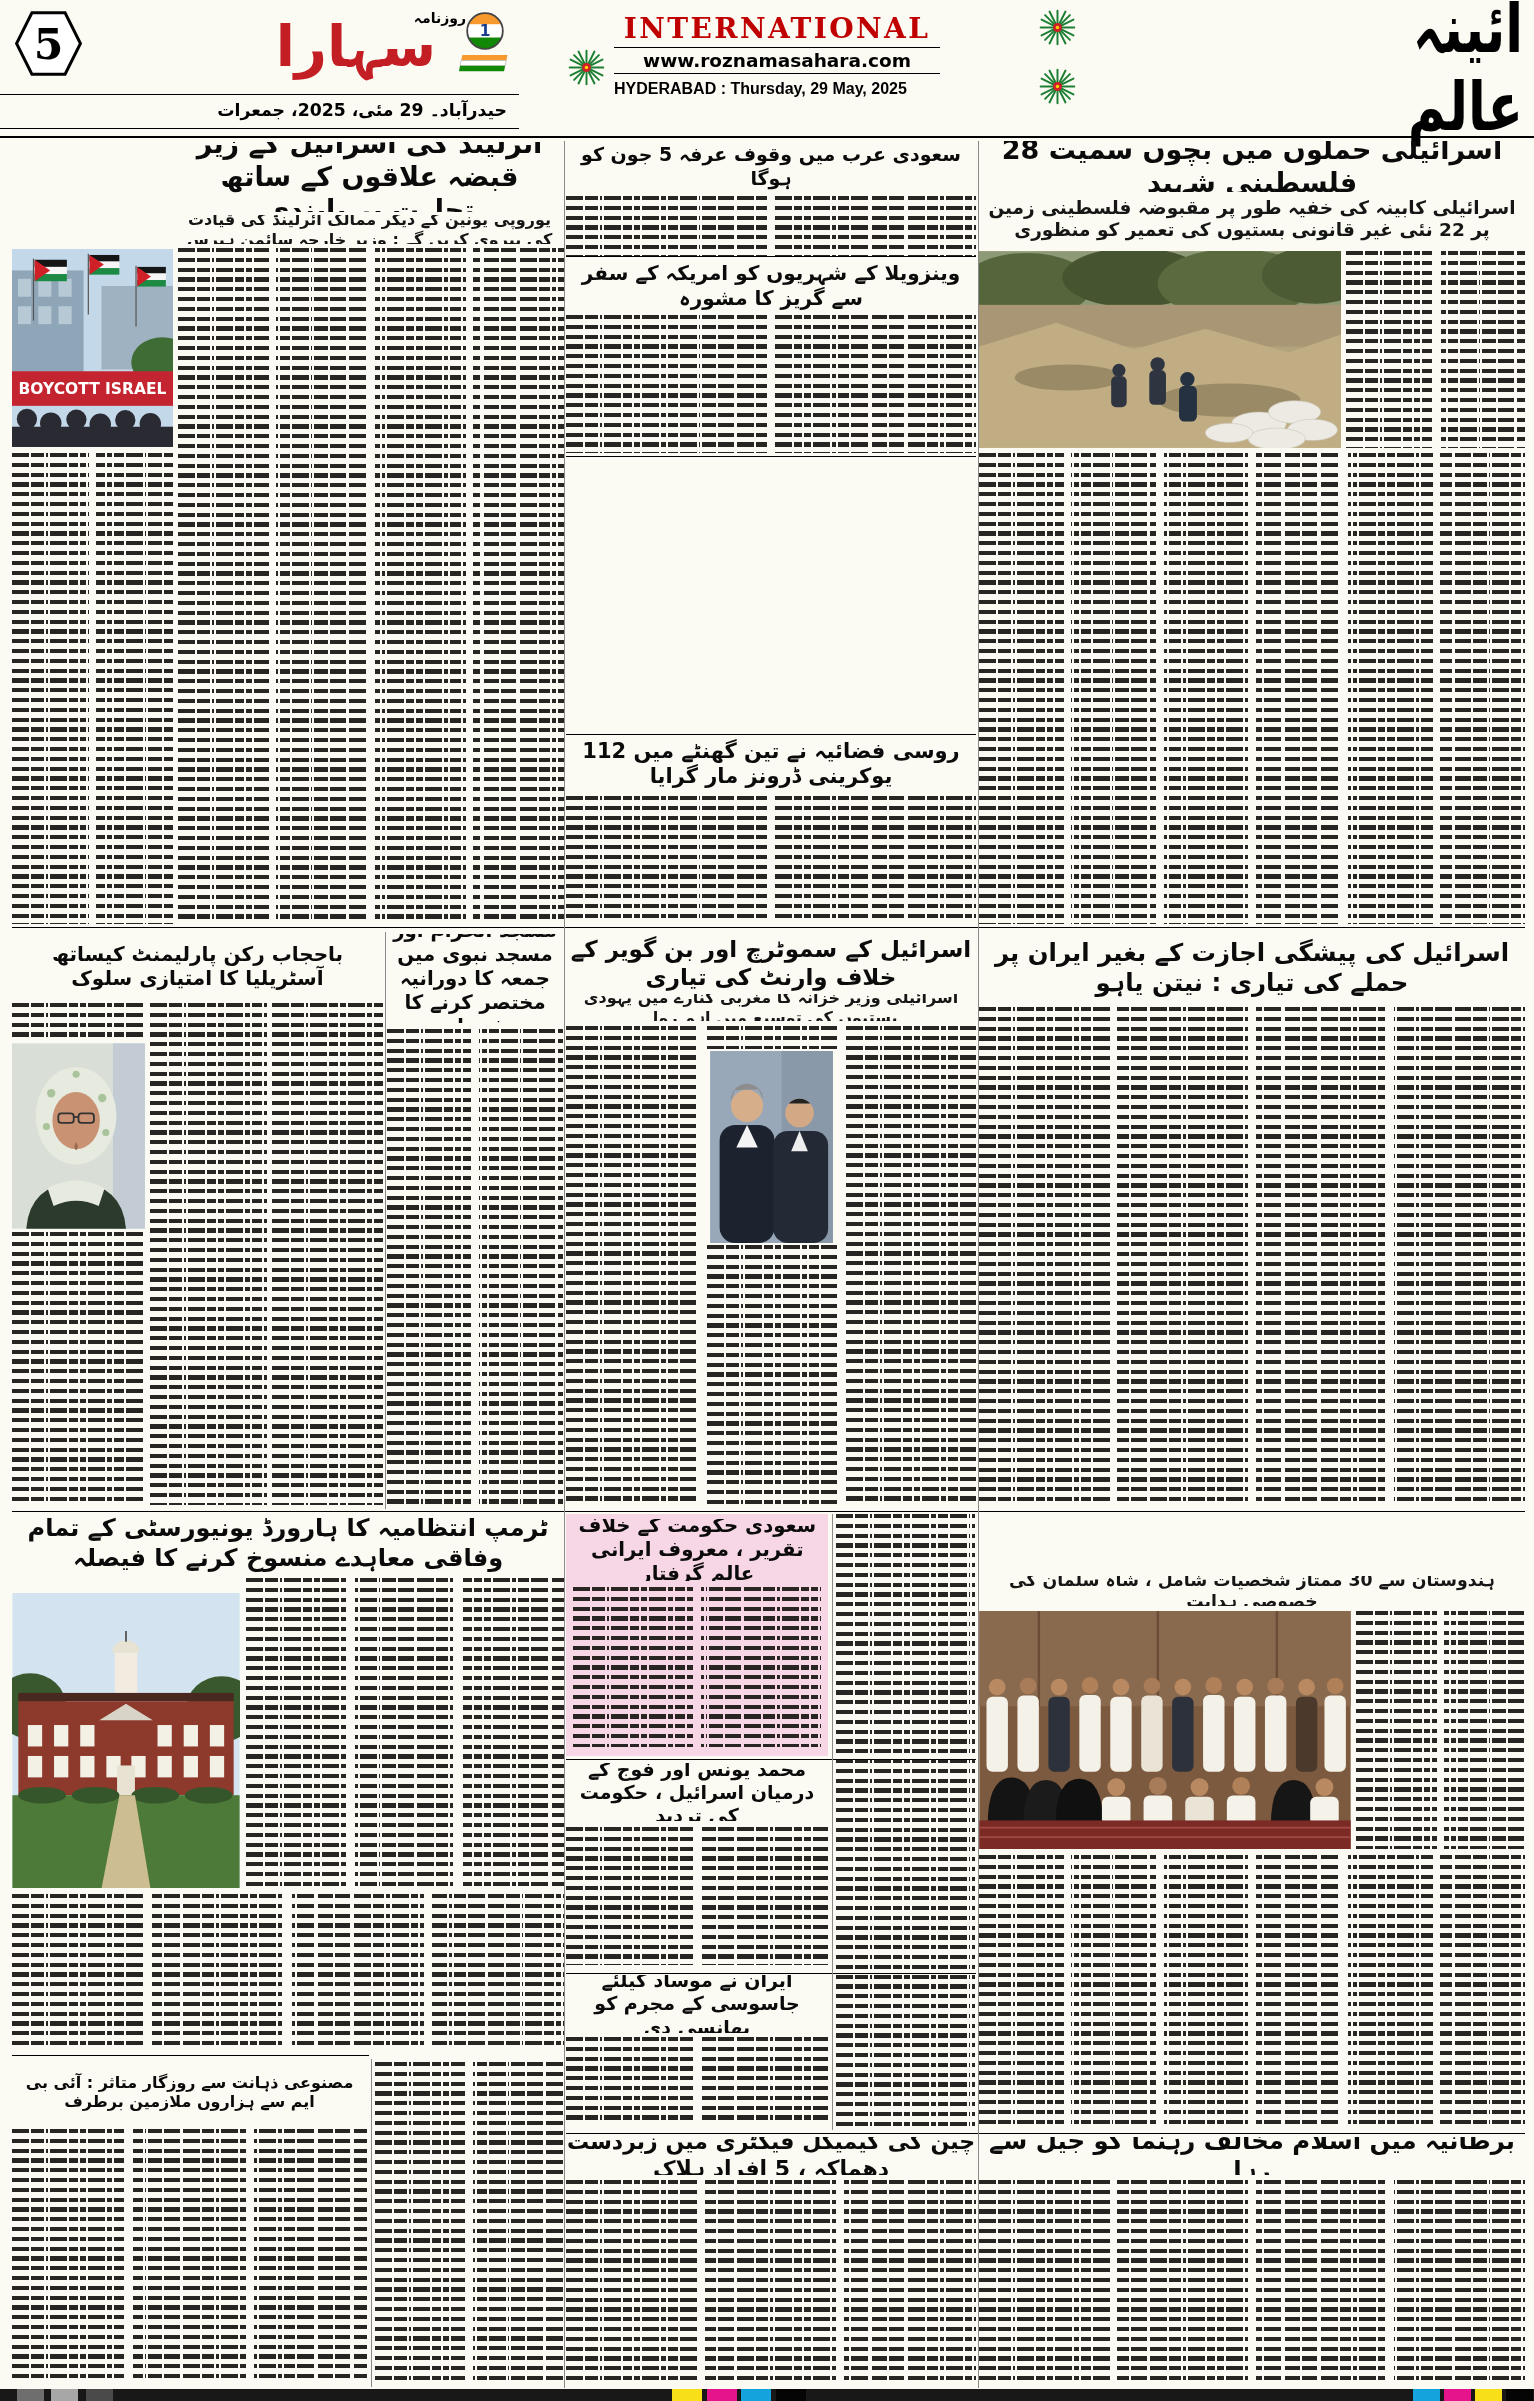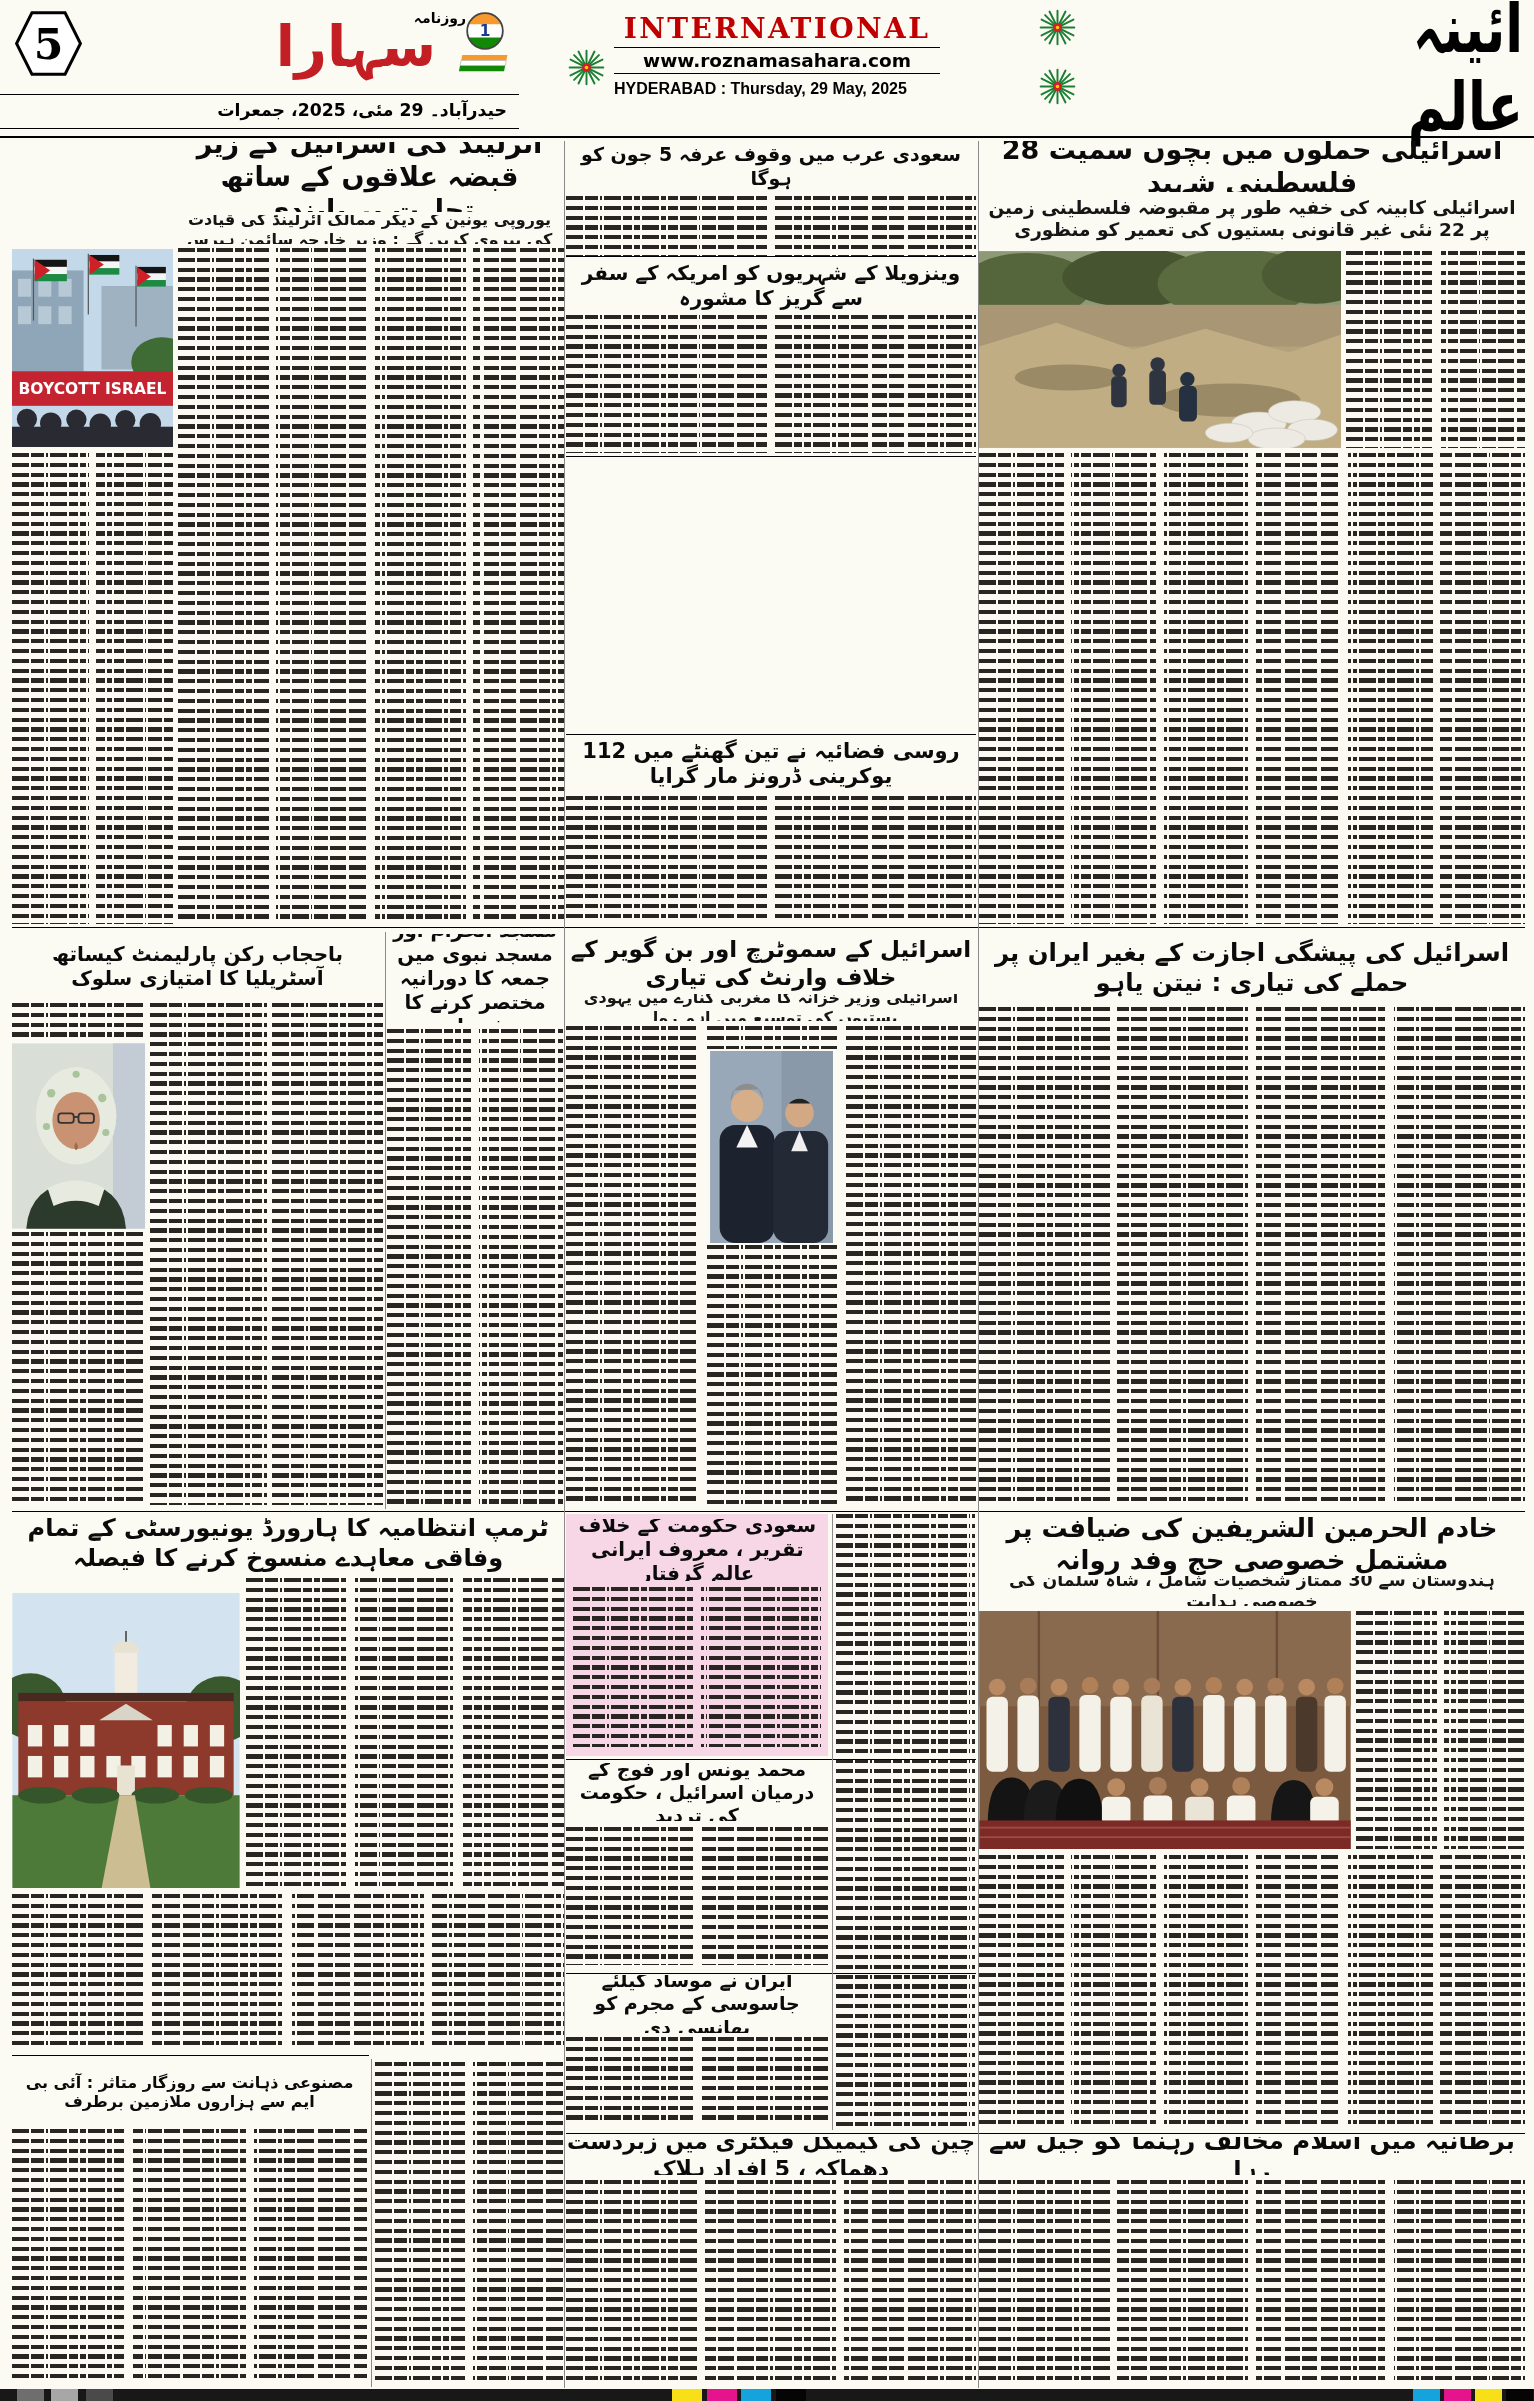--- a/index.html
+++ b/index.html
@@ -161,21 +161,20 @@
     <div class="sim c2" style="left:367px;top:110px;width:179px;height:197px"></div>
     <div class="sim c6" style="left:0;top:312px;width:546px;height:471px"></div>
   </section>
 
   <section style="left:979px;top:932px;width:546px;height:577px">
     <h1 class="hl" style="left:0;top:3.6px;width:546px;height:64px;font-size:24.4px">اسرائیل کی پیشگی اجازت کے بغیر ایران پر حملے کی تیاری : نیتن یاہو</h1>
     <div class="sim c4" style="left:0;top:75px;width:546px;height:497px"></div>
   </section>
 
   <section style="left:979px;top:1514px;width:546px;height:617px">
-    <h1 class="hl" style="left:0;top:1.2px;width:546px;height:60px;font-size:26px">خادم الحرمین الشریفین کی ضیافت پر مشتمل خصوصی حج وفد روانہ</h1>
     <p class="sub" style="left:0;top:62px;width:546px;height:30px;font-size:17.3px">ہندوستان سے 30 ممتاز شخصیات شامل ، شاہ سلمان کی خصوصی ہدایت</p>
     <svg class="abs" style="left:0;top:97px" width="372" height="238" viewBox="0 0 624 400">
       <rect width="624" height="400" fill="#7c5a3f"></rect>
       <rect width="624" height="160" fill="#8a6a4e"></rect>
       <g stroke="#6b4d37" stroke-width="4">
           <line x1="100" y1="0" x2="100" y2="160"></line>
           <line x1="300" y1="0" x2="300" y2="160"></line>
           <line x1="500" y1="0" x2="500" y2="160"></line>
         </g>
 

